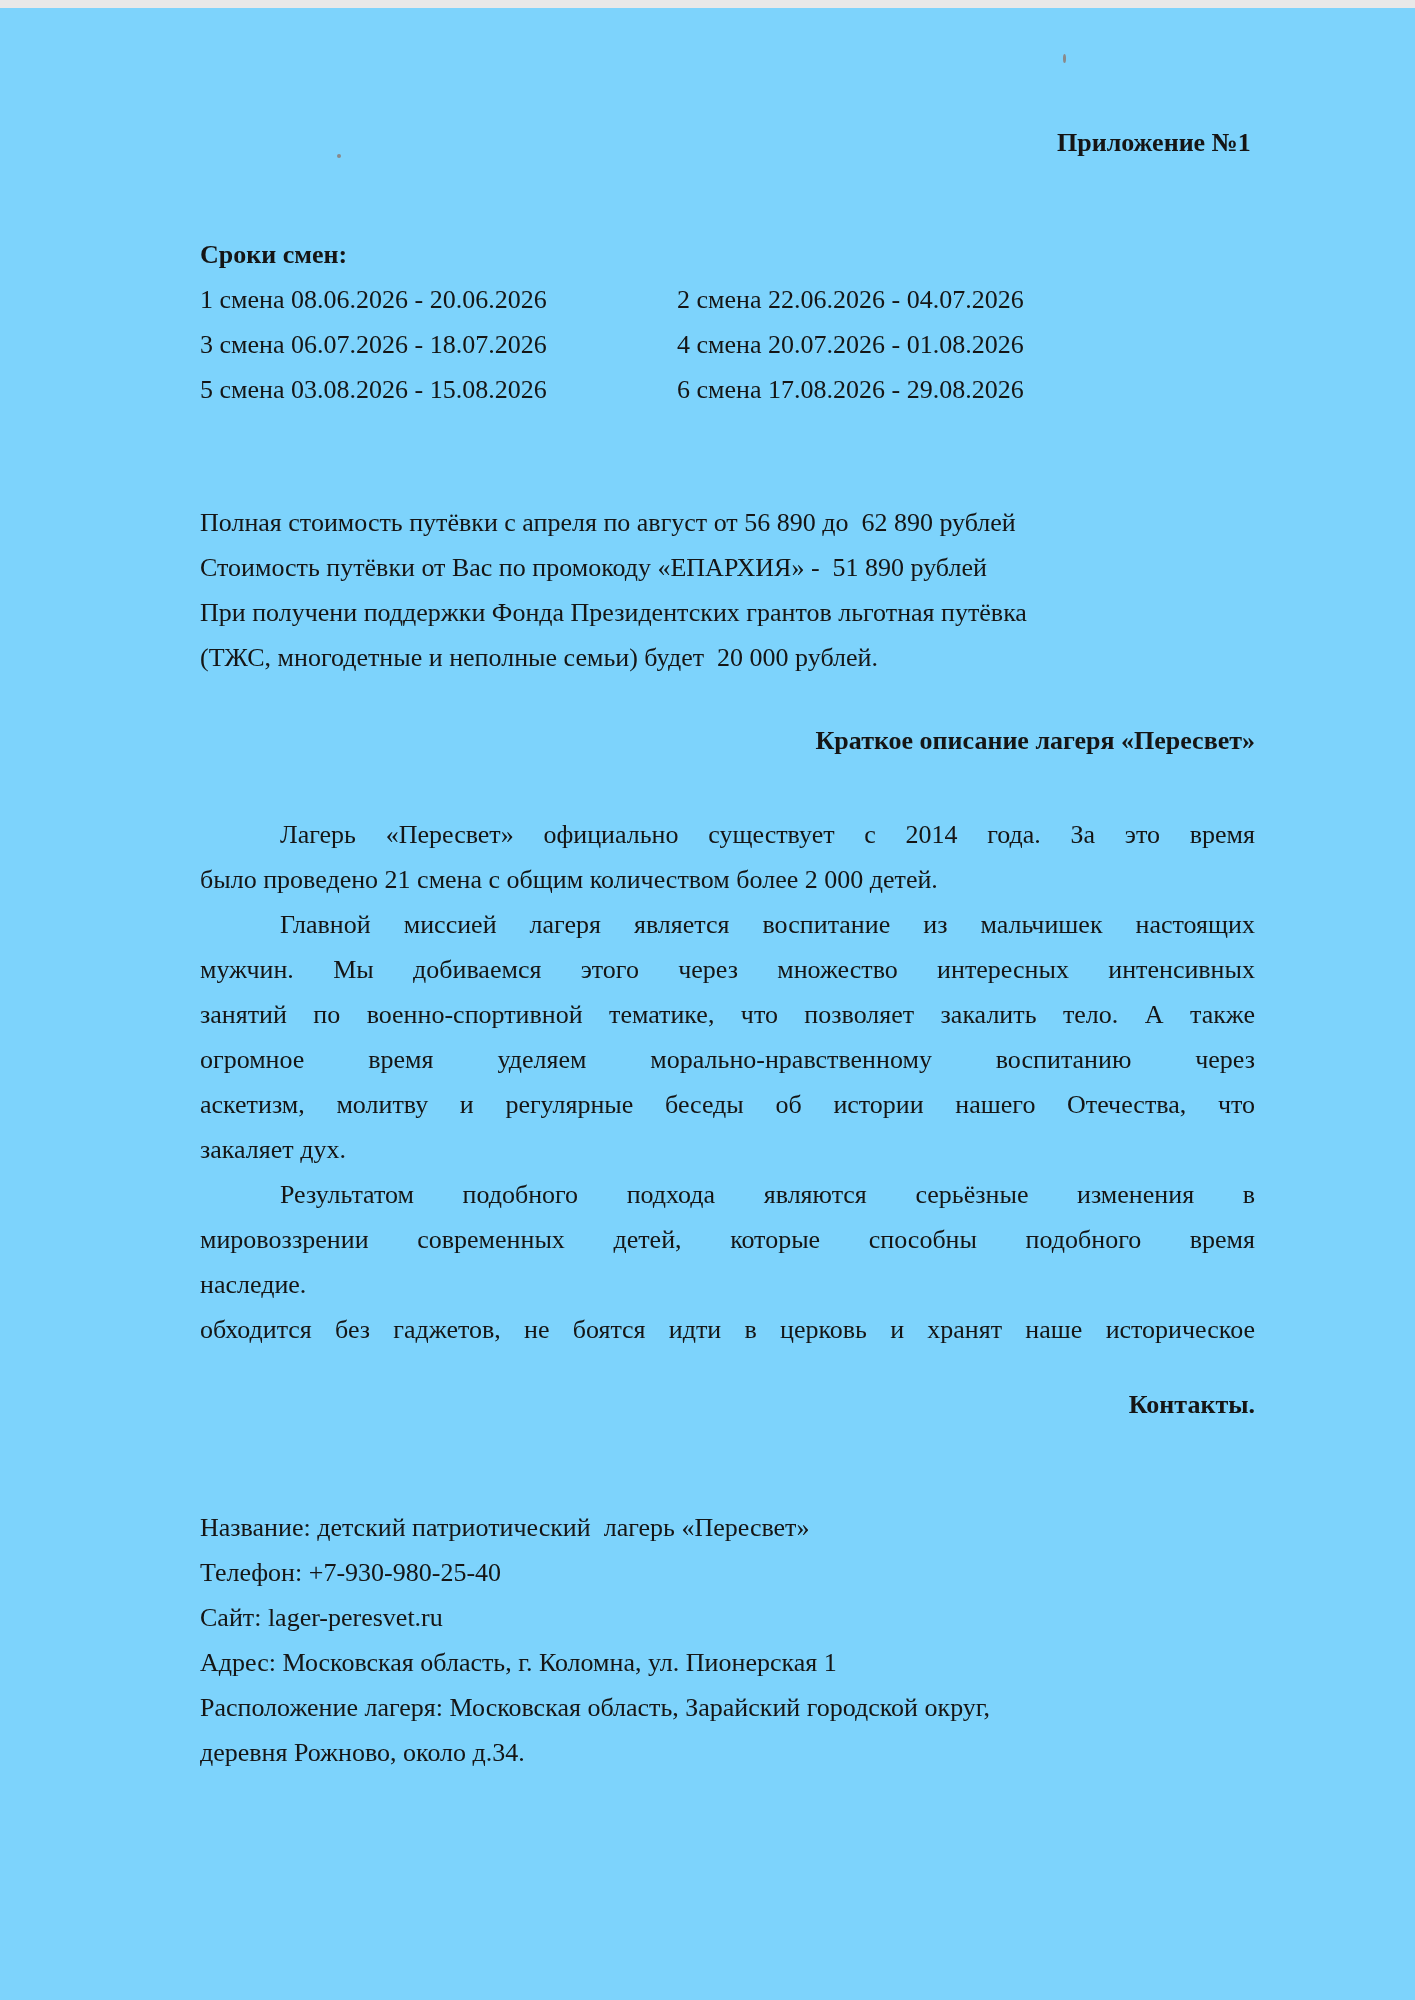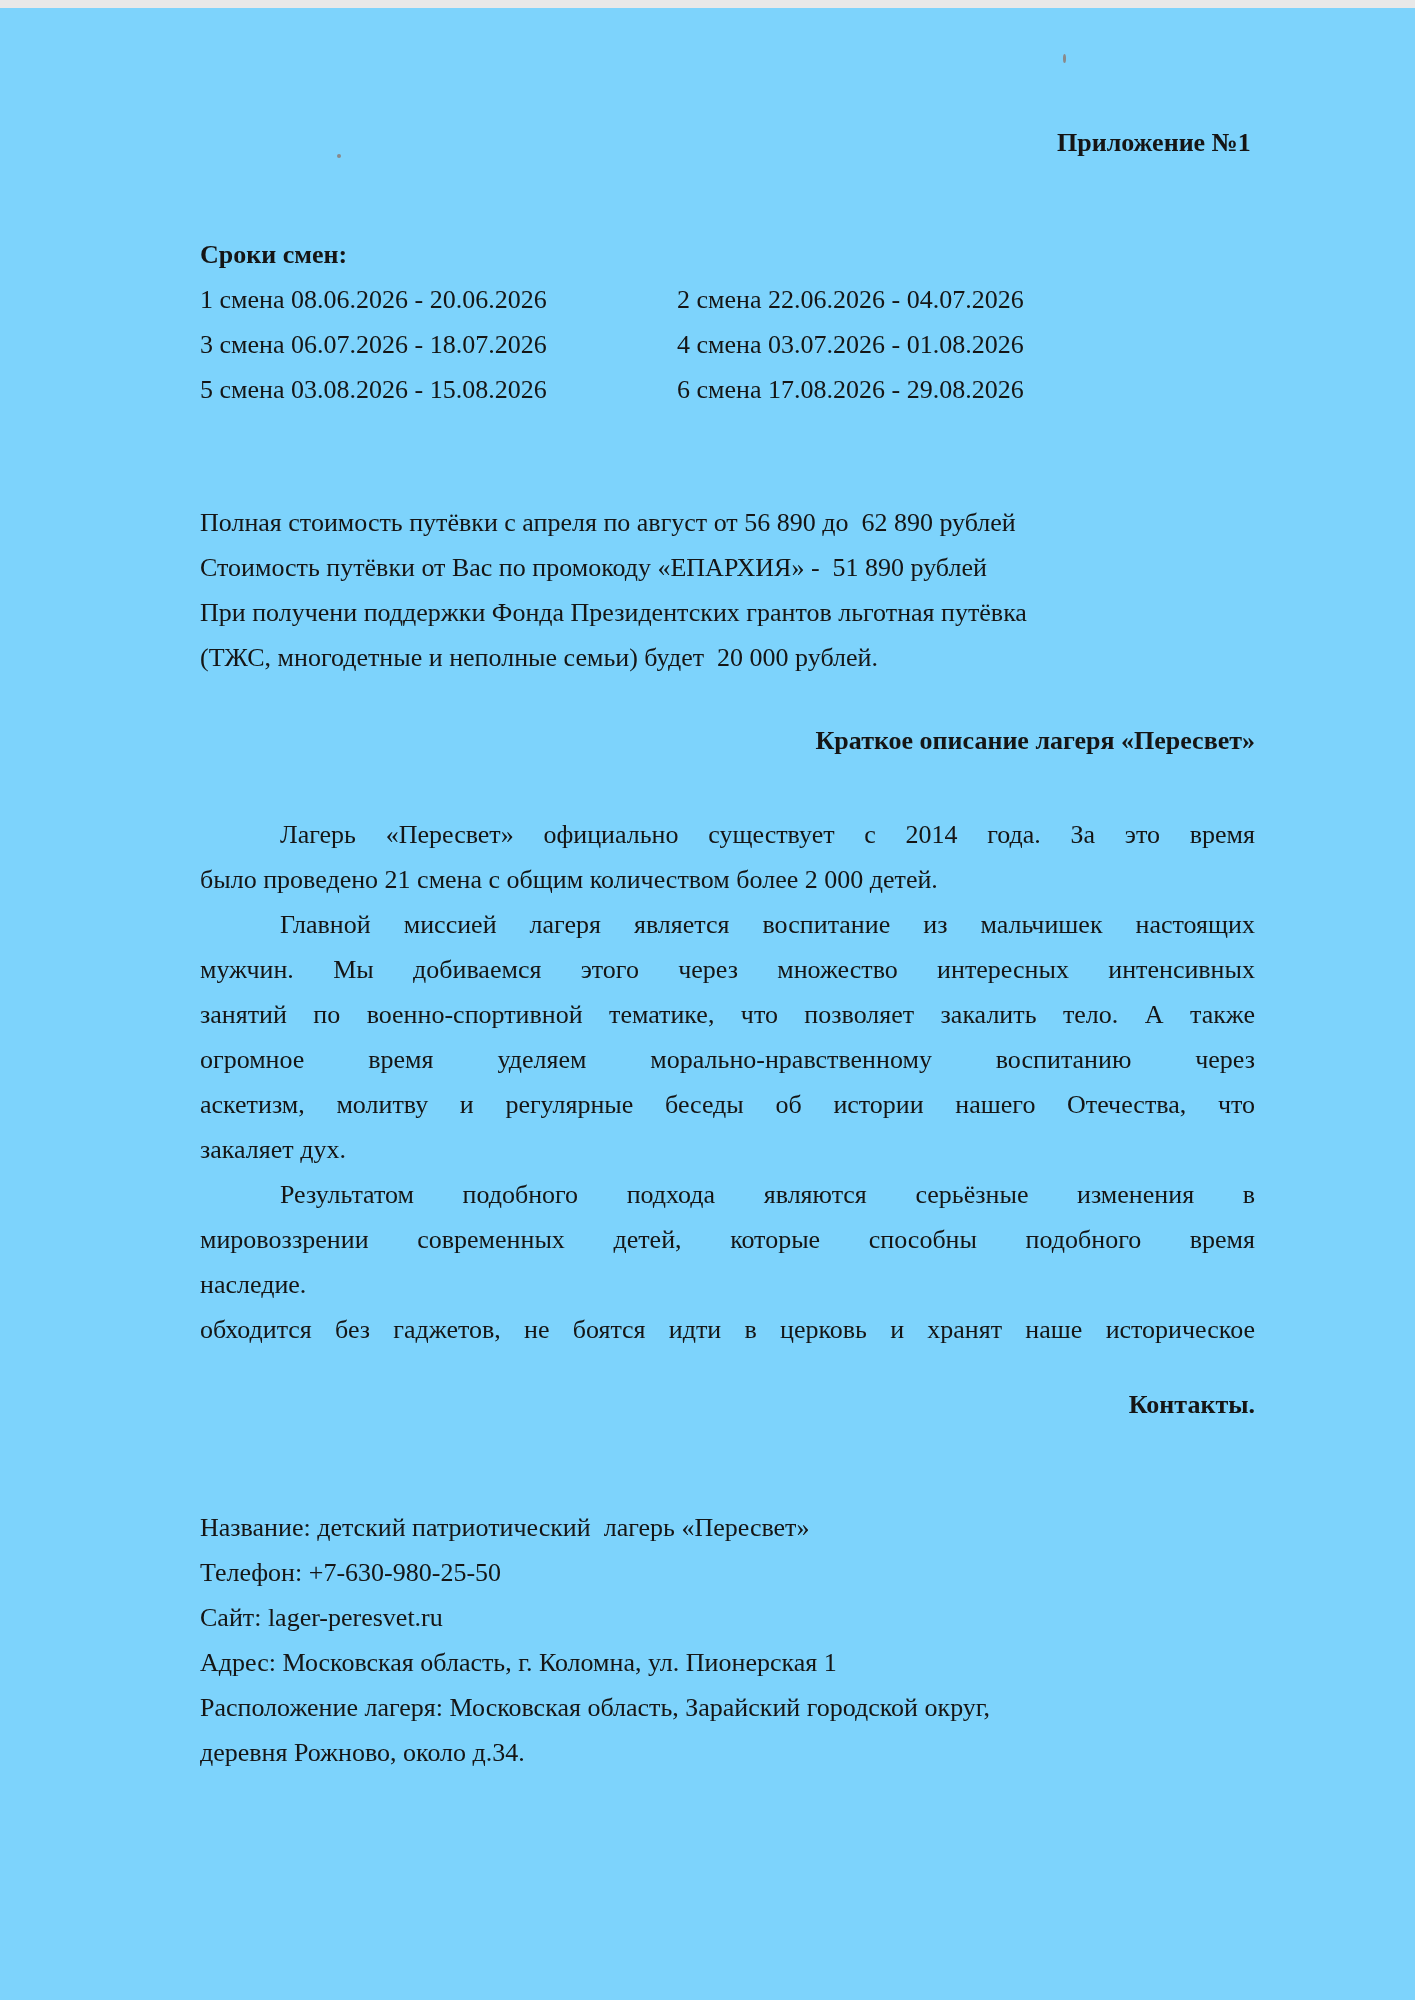--- a/index.html
+++ b/index.html
@@ -51,21 +51,21 @@
 
   <div class="abs" style="left:200px; top:224px; width:1055px;">
     <div class="bold">Сроки смен:</div>
     <div>
         <div class="shift-row">
           <span class="c1">1 смена 08.06.2026 - 20.06.2026</span>
           <span class="c2">2 смена 22.06.2026 - 04.07.2026</span>
         </div>
         <div class="shift-row">
           <span class="c1">3 смена 06.07.2026 - 18.07.2026</span>
-          <span class="c2">4 смена 03.07.2026 - 01.08.2026</span>
+          <span class="c2">4 смена 20.07.2026 - 01.08.2026</span>
         </div>
         <div class="shift-row">
           <span class="c1">5 смена 03.08.2026 - 15.08.2026</span>
           <span class="c2">6 смена 17.08.2026 - 29.08.2026</span>
         </div>
       </div>
   </div>
 
   <div class="abs" style="left:200px; top:492px; width:1055px;">
       <div class="line">Полная стоимость путёвки с апреля по август от 56 890 до  62 890 рублей</div>
@@ -94,21 +94,21 @@
         <div class="pline">мировоззрении современных детей, которые способны подобного время</div>
         <div class="pline plast">наследие.</div>
         <div class="pline">обходится без гаджетов, не боятся идти в церковь и хранят наше историческое</div>
       </div>
     </div>
 
   <div class="abs bold centered" style="left:200px; top:1374px; width:1055px;">Контакты.</div>
 
   <div class="abs" style="left:200px; top:1497px; width:1055px;">
       <div class="line">Название: детский патриотический  лагерь «Пересвет»</div>
-      <div class="line">Телефон: +7-630-980-25-50</div>
+      <div class="line">Телефон: +7-930-980-25-40</div>
       <div class="line">Сайт: lager-peresvet.ru</div>
       <div class="line">Адрес: Московская область, г. Коломна, ул. Пионерская 1</div>
       <div class="line">Расположение лагеря: Московская область, Зарайский городской округ,</div>
       <div class="line">деревня Рожново, около д.34.</div>
     </div>
 
   <div class="speck" style="left:1063px; top:46px; width:3px; height:9px;"></div>
   <div class="speck" style="left:337px; top:146px; width:4px; height:4px;"></div>
 
   <div class="noise"></div>

